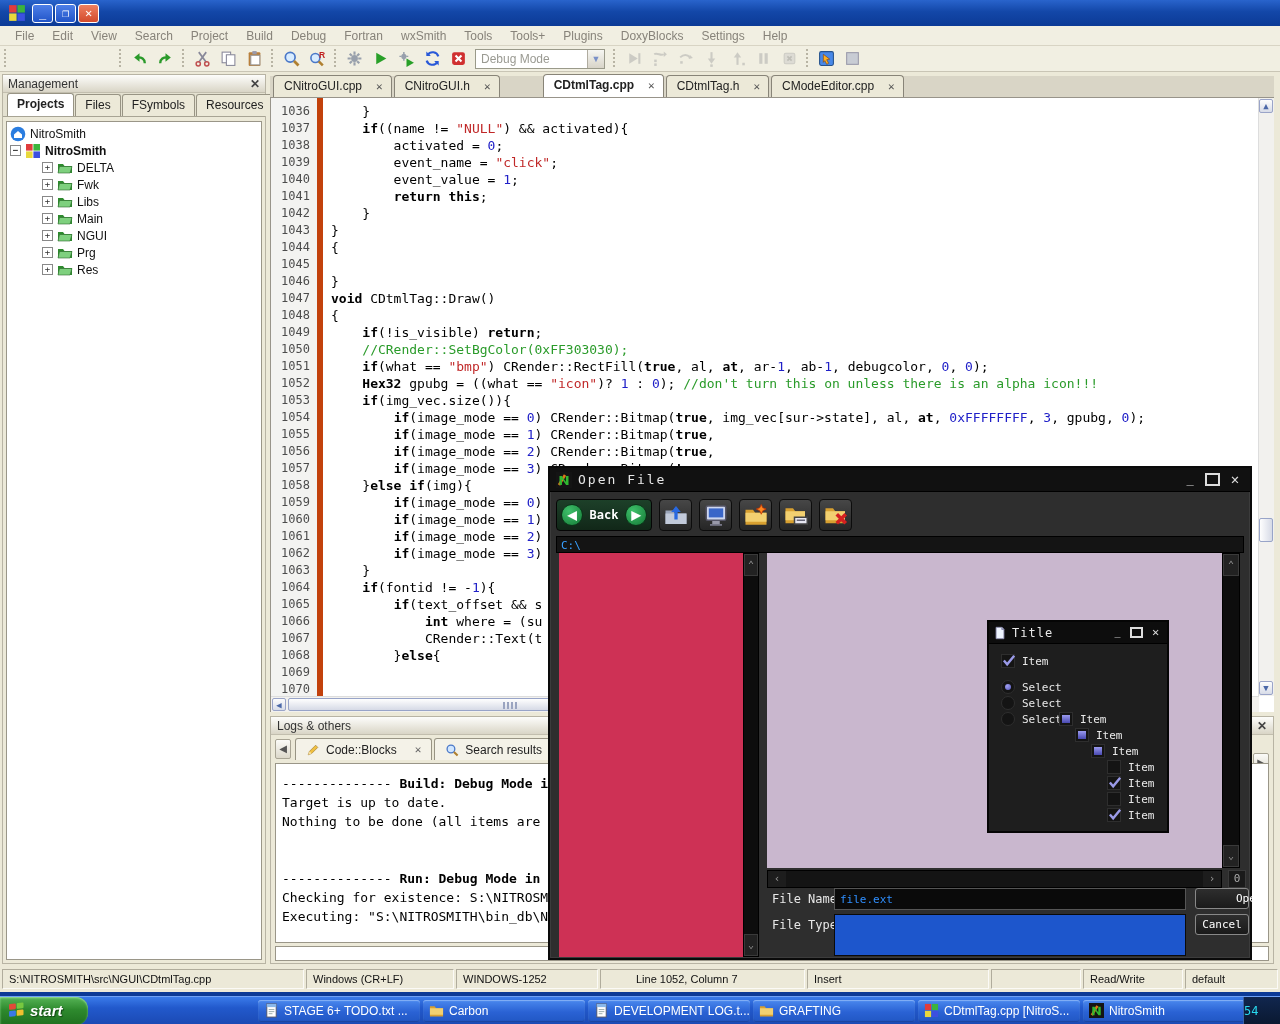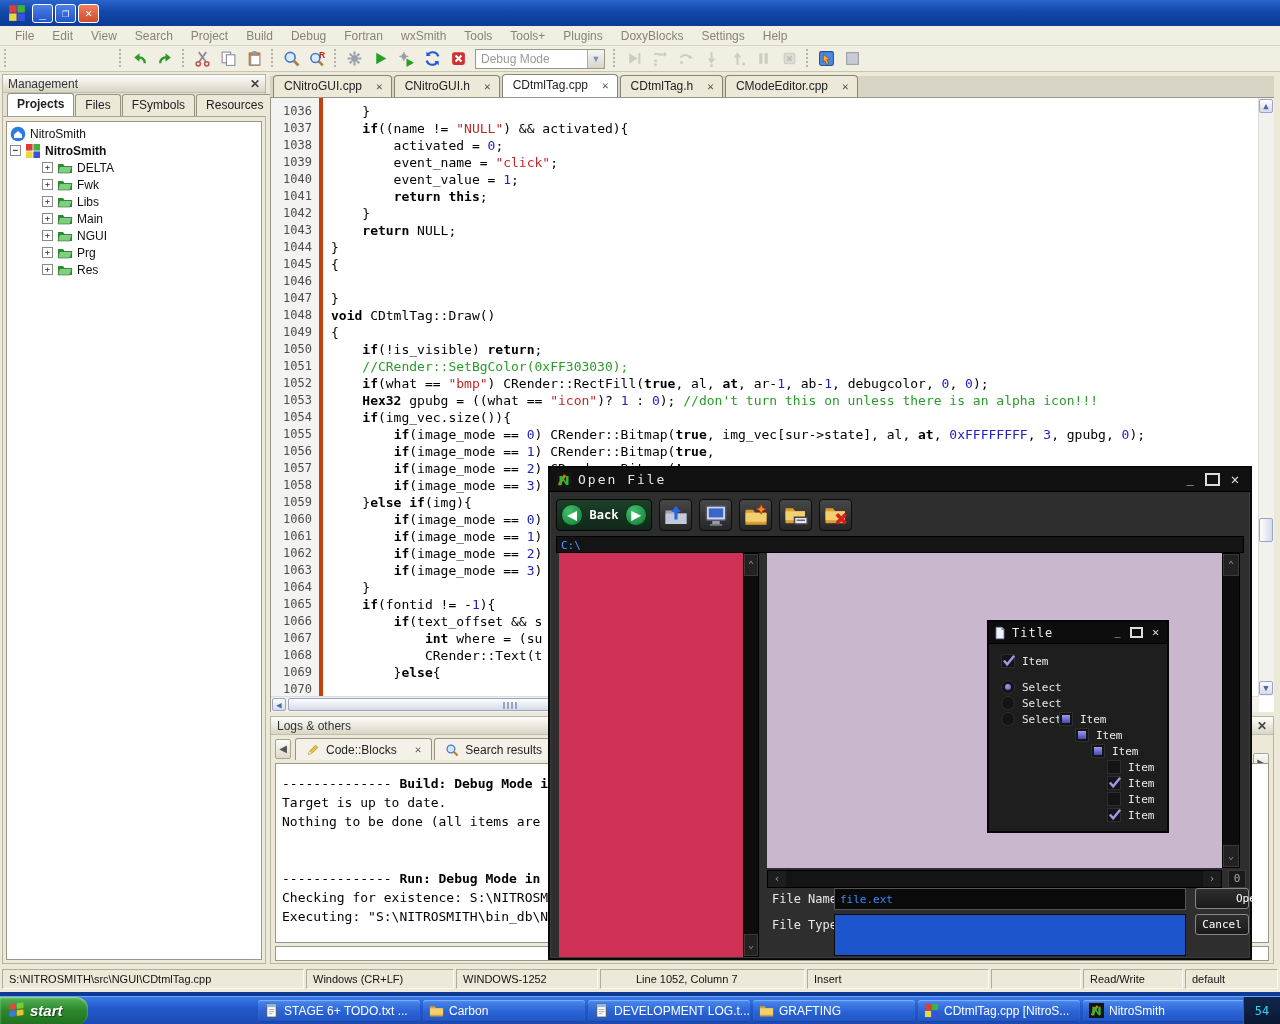--- a/index.html
+++ b/index.html
@@ -53,28 +53,28 @@
   .trow .sq { width:11px; height:11px; border:1px solid #888; background:#fff; font-size:9px; line-height:9px;
     text-align:center; color:#333; margin-right:4px; font-family:"DejaVu Sans Mono",monospace; }
   .trow .ticn { width:16px; height:16px; margin-right:4px; }
   .trow.bold { font-weight:bold; }
 
   
   #etabs { position:absolute; left:270px; top:76px; width:1004px; height:22px;
     background:#d9d5c6; border-bottom:1px solid #98948a; display:flex; align-items:flex-end; padding-left:3px; }
   .etab { border:1px solid #888478; border-bottom:none; border-radius:4px 4px 0 0; background:#ece9d8;
     font-size:12px; color:#222; padding:3px 8px 4px 10px; margin-right:2px; display:flex; align-items:center; gap:14px; }
-  .etab.active { background:#fff; font-weight:normal; padding-bottom:5px; }
+  .etab.active { background:#fff; font-weight:bold; padding-bottom:5px;margin-left:41px; }
   .etab .x { color:#555; font-size:11px; font-family:"DejaVu Sans Mono",monospace; }
 
   
   #editor { position:absolute; left:270px; top:98px; width:1004px; height:614px; background:#fff;
     border-left:1px solid #98948a; }
   #gutter { position:absolute; left:0; top:0; width:52px; height:598px; background:#f3f3f1;
-    border-right:4px solid #c2410c; padding-top:6px; }
+    border-right:6px solid #c2410c; padding-top:6px; }
   .gl { height:17px; font:12px "DejaVu Sans Mono",monospace; color:#4c4c4c; text-align:right; padding-right:7px; }
   #code { position:absolute; left:60px; top:0; right:16px; height:598px; overflow:hidden; padding-top:6px; }
   .cl { height:17px; font:13px "DejaVu Sans Mono",monospace; white-space:pre; color:#000; }
   .cl .k { font-weight:bold; color:#000; }
   .cl .s { color:#c02828; }
   .cl .n { color:#2020c8; }
   .cl .c { color:#2a9b2a; }
   
   .sb-btn { position:absolute; background:linear-gradient(#fdfdfd,#d8dce8); border:1px solid #9aa4c8; border-radius:2px;
     color:#4b68a8; font-size:9px; text-align:center; font-family:"DejaVu Sans Mono",monospace; }
@@ -118,21 +118,21 @@
   #startbtn { width:88px; height:28px; border-radius:0 12px 12px 0;
     background:linear-gradient(#56b456,#2e8a2e 45%,#1f701f); box-shadow:inset 0 1px 2px #9ae09a;
     display:flex; align-items:center; gap:5px; padding-left:8px; }
   #startbtn .stxt { color:#fff; font-weight:bold; font-style:italic; font-size:15px; text-shadow:1px 1px 1px #134513; }
   #tasks { display:flex; gap:3px; margin-left:170px; }
   .task { width:162px; height:22px; border-radius:3px; background:linear-gradient(#4a88ee,#2a62d4 55%,#2157c4);
     box-shadow:inset 0 1px 1px #86b2f6, inset 0 -1px 1px #1b449c; display:flex; align-items:center; gap:5px; padding:0 6px;
     color:#fff; font-size:12px; white-space:nowrap; overflow:hidden; }
   .task svg { width:15px; height:15px; flex:none; }
   #tray { position:absolute; right:0; top:0; width:37px; height:28px; background:linear-gradient(#11264e,#0a1830);
-    border-left:1px solid #3a62a8; display:flex; align-items:center; justify-content:center;
+    border-left:1px solid #3a62a8; display:flex; align-items:center; justify-content:flex-start;
     color:#28d8ee; font:12px "DejaVu Sans Mono",monospace; }
 
   
   #dialog { position:absolute; left:548px; top:466px; width:704px; height:494px;
     background:#2e2e2e; border:2px solid #0a0a0a; box-shadow:0 0 0 1px #3c3c3c inset; }
   #dlg-title { position:absolute; left:0; top:0; right:0; height:24px; background:#111;
     display:flex; align-items:center; padding:0 6px; gap:6px; border-bottom:1px solid #000; }
   #dlg-title .dtxt { color:#e8e8e8; font:13px "DejaVu Sans Mono",monospace; letter-spacing:2px; flex:1; }
   .dwb { width:18px; height:15px; color:#ddd; font:12px "DejaVu Sans Mono",monospace; text-align:center; line-height:14px; }
   .dwb.dmax { border:2px solid #ddd; width:15px; height:13px; }
@@ -493,21 +493,20 @@
         <div class="gl">1070</div>
       </div>
     <div id="code">
         <div class="cl"><span class="p">    }</span></div>
         <div class="cl"><span class="p">    </span><span class="k">if</span><span class="p">((name != </span><span class="s">"NULL"</span><span class="p">) &amp;&amp; activated){</span></div>
         <div class="cl"><span class="p">        activated = </span><span class="n">0</span><span class="p">;</span></div>
         <div class="cl"><span class="p">        event_name = </span><span class="s">"click"</span><span class="p">;</span></div>
         <div class="cl"><span class="p">        event_value = </span><span class="n">1</span><span class="p">;</span></div>
         <div class="cl"><span class="p">        </span><span class="k">return this</span><span class="p">;</span></div>
         <div class="cl"><span class="p">    }</span></div>
-        <div class="cl"><span class="p">    </span><span class="k">return</span><span class="p"> NULL;</span></div>
         <div class="cl"><span class="p">}</span></div>
         <div class="cl"><span class="p">{</span></div>
         <div class="cl"><span class="p"></span></div>
         <div class="cl"><span class="p">}</span></div>
         <div class="cl"><span class="k">void</span><span class="p"> CDtmlTag::Draw()</span></div>
         <div class="cl"><span class="p">{</span></div>
         <div class="cl"><span class="p">    </span><span class="k">if</span><span class="p">(!is_visible) </span><span class="k">return</span><span class="p">;</span></div>
         <div class="cl"><span class="c">    //CRender::SetBgColor(0xFF303030);</span></div>
         <div class="cl"><span class="p">    </span><span class="k">if</span><span class="p">(what == </span><span class="s">"bmp"</span><span class="p">) CRender::RectFill(</span><span class="k">true</span><span class="p">, al, </span><span class="k">at</span><span class="p">, ar-</span><span class="n">1</span><span class="p">, ab-</span><span class="n">1</span><span class="p">, debugcolor, </span><span class="n">0</span><span class="p">, </span><span class="n">0</span><span class="p">);</span></div>
         <div class="cl"><span class="p">    </span><span class="k">Hex32</span><span class="p"> gpubg = ((what == </span><span class="s">"icon"</span><span class="p">)? </span><span class="n">1</span><span class="p"> : </span><span class="n">0</span><span class="p">); </span><span class="c">//don't turn this on unless there is an alpha icon!!!</span></div>

